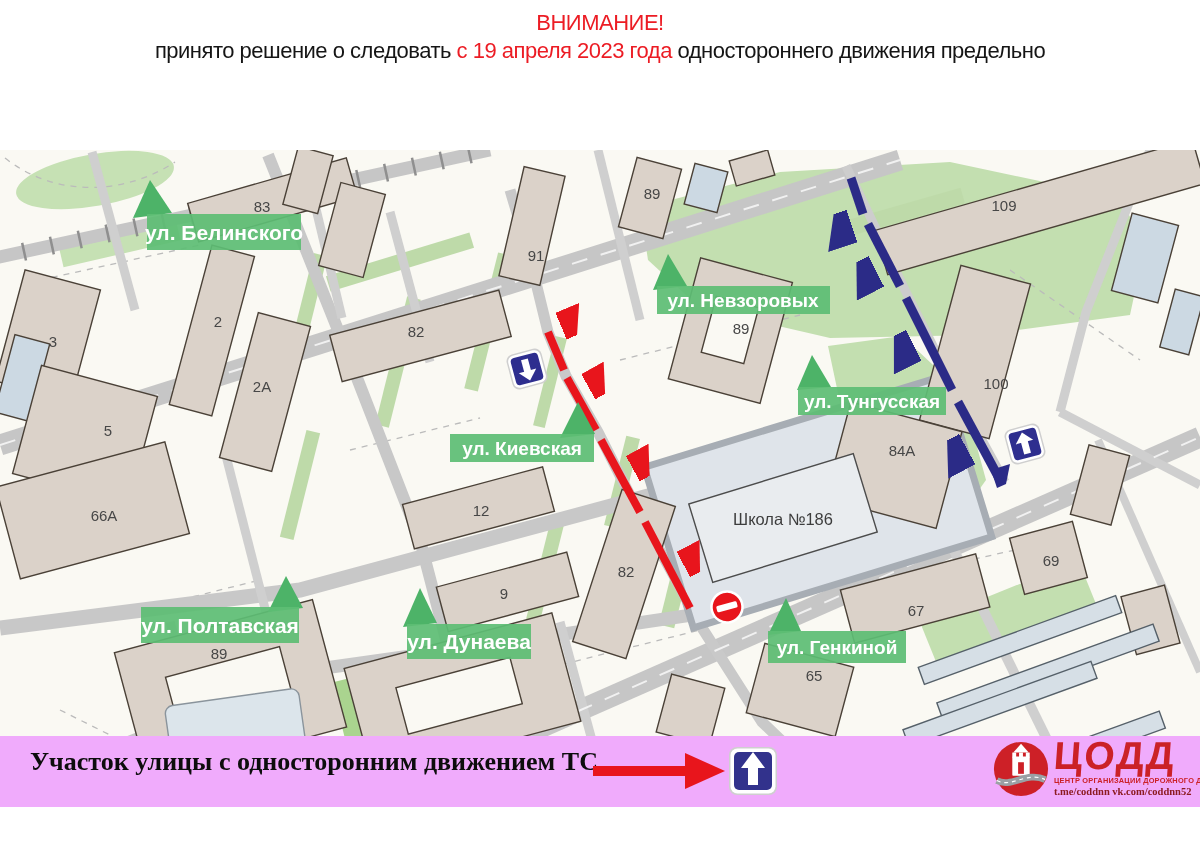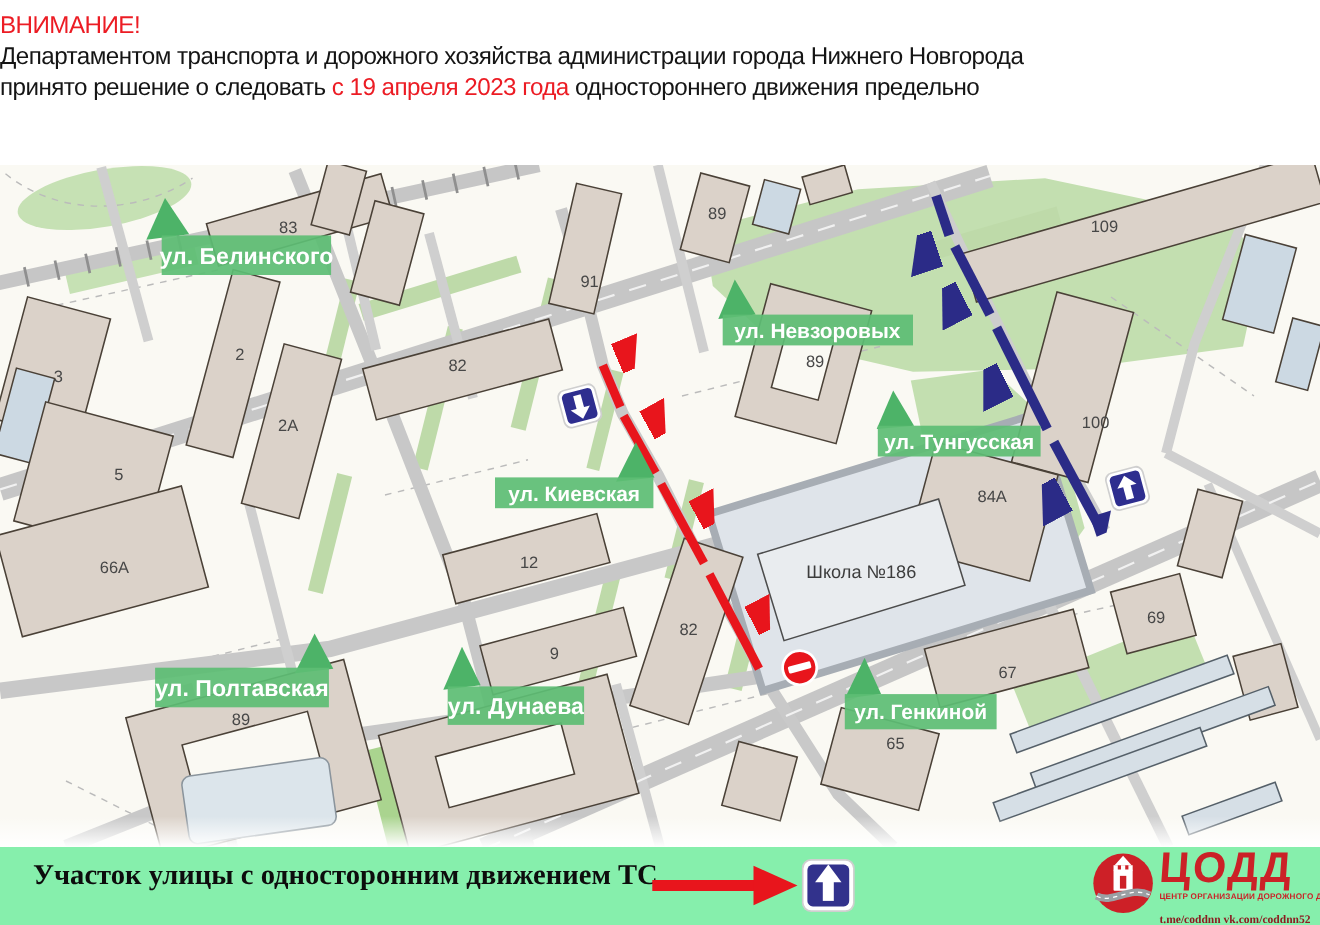--- a/index.html
+++ b/index.html
@@ -1,47 +1,46 @@
 <!DOCTYPE html>
 <html><head>
 <meta charset="utf-8">
 <style>
   html,body{margin:0;padding:0;background:#fff;}
   #poster{position:relative;width:1200px;height:841px;background:#ffffff;overflow:hidden;
           font-family:"Liberation Sans",sans-serif;}
   
-  #header{position:absolute;left:0;top:0;width:1200px;text-align:left;
+  #header{position:absolute;left:0;top:0;width:1200px;text-align:center;
           letter-spacing:-0.5px;padding-top:9px;line-height:28px;font-size:22px;color:#151515;}
   .hdr-line{white-space:nowrap;}
   .red{color:#EC1C24;}
   
   #map{position:absolute;left:0;top:150px;width:1200px;height:620px;}
   .num{font:15px "Liberation Sans",sans-serif;fill:#474747;}
   .school-txt{font:16.5px "Liberation Sans",sans-serif;fill:#3d3d3d;}
   .lbl-txt{font:bold 19px "Liberation Sans",sans-serif;fill:#ffffff;}
   .lbl-big{font:bold 21px "Liberation Sans",sans-serif;fill:#ffffff;}
   
-  #legend{position:absolute;left:0;top:770px;width:1200px;height:71px;background:#86efac;}
+  #legend{position:absolute;left:0;top:736px;width:1200px;height:71px;background:#f0abfc;}
   #legend-text{position:absolute;left:30px;top:11px;font:bold 26px "Liberation Serif",serif;color:#0d0d0d;white-space:nowrap;}
   #legend-gfx{position:absolute;left:585px;top:0px;}
   
   #logo{position:absolute;right:8px;top:3px;display:flex;align-items:flex-start;}
   #logo-texts{margin-left:4px;width:138px;text-align:left;}
   #logo-name{font-weight:bold;font-size:39px;line-height:34px;color:#CB2127;letter-spacing:2px;transform:skewX(-4deg);}
   #logo-tagline{margin-top:3px;font-size:7.4px;font-weight:bold;color:#CB2127;letter-spacing:0.2px;white-space:nowrap;}
-  #logo-links{margin-top:12px;font:bold 10.5px "Liberation Serif",serif;color:#8C1B20;white-space:nowrap;}
+  #logo-links{margin-top:1px;font:bold 10.5px "Liberation Serif",serif;color:#8C1B20;white-space:nowrap;}
 </style>
 </head>
 <body>
 
 <div id="poster">
 
   <div id="header">
     <div class="hdr-line red">ВНИМАНИЕ!</div>
-    <div class="hdr-line">Департаментом транспорта и дорожного хозяйства администрации города Нижнего Новгорода</div>
     <div class="hdr-line"><span>принято решение о следовать </span><span class="red">с 19 апреля 2023 года</span><span> одностороннего движения предельно</span></div>
   </div>
 
   <svg id="map" viewBox="0 0 1200 620">
     <defs>
       <marker id="redhead" markerWidth="3.6" markerHeight="3.2" refX="7" refY="5" orient="auto">
         <path d="M0,0 L10,5 L0,10 Z" fill="#E8151C"></path>
       </marker>
       <marker id="bluehead" markerWidth="3.8" markerHeight="3.4" refX="7" refY="5" orient="auto">
         <path d="M0,0 L10,5 L0,10 Z" fill="#2B2B87"></path>

